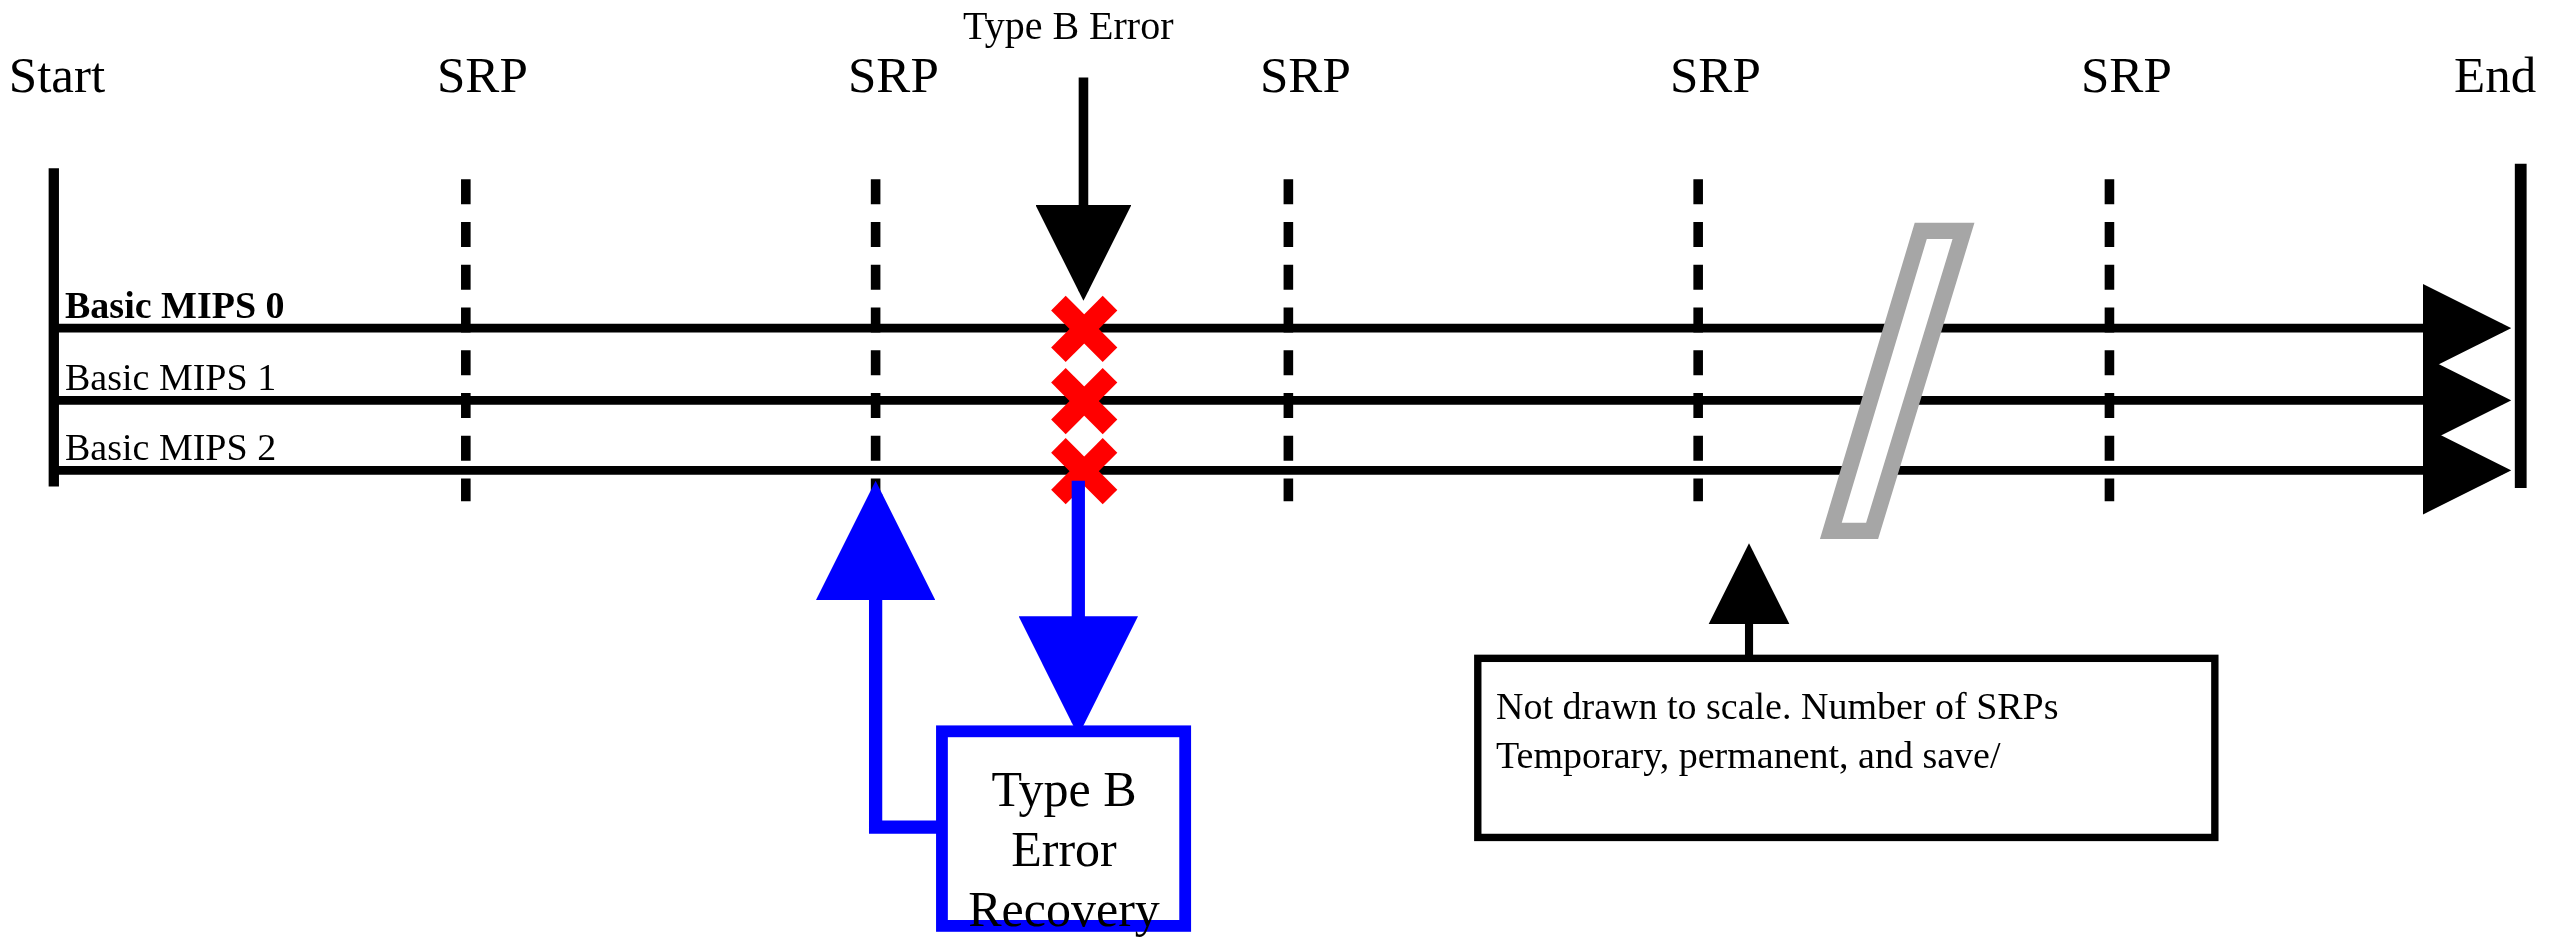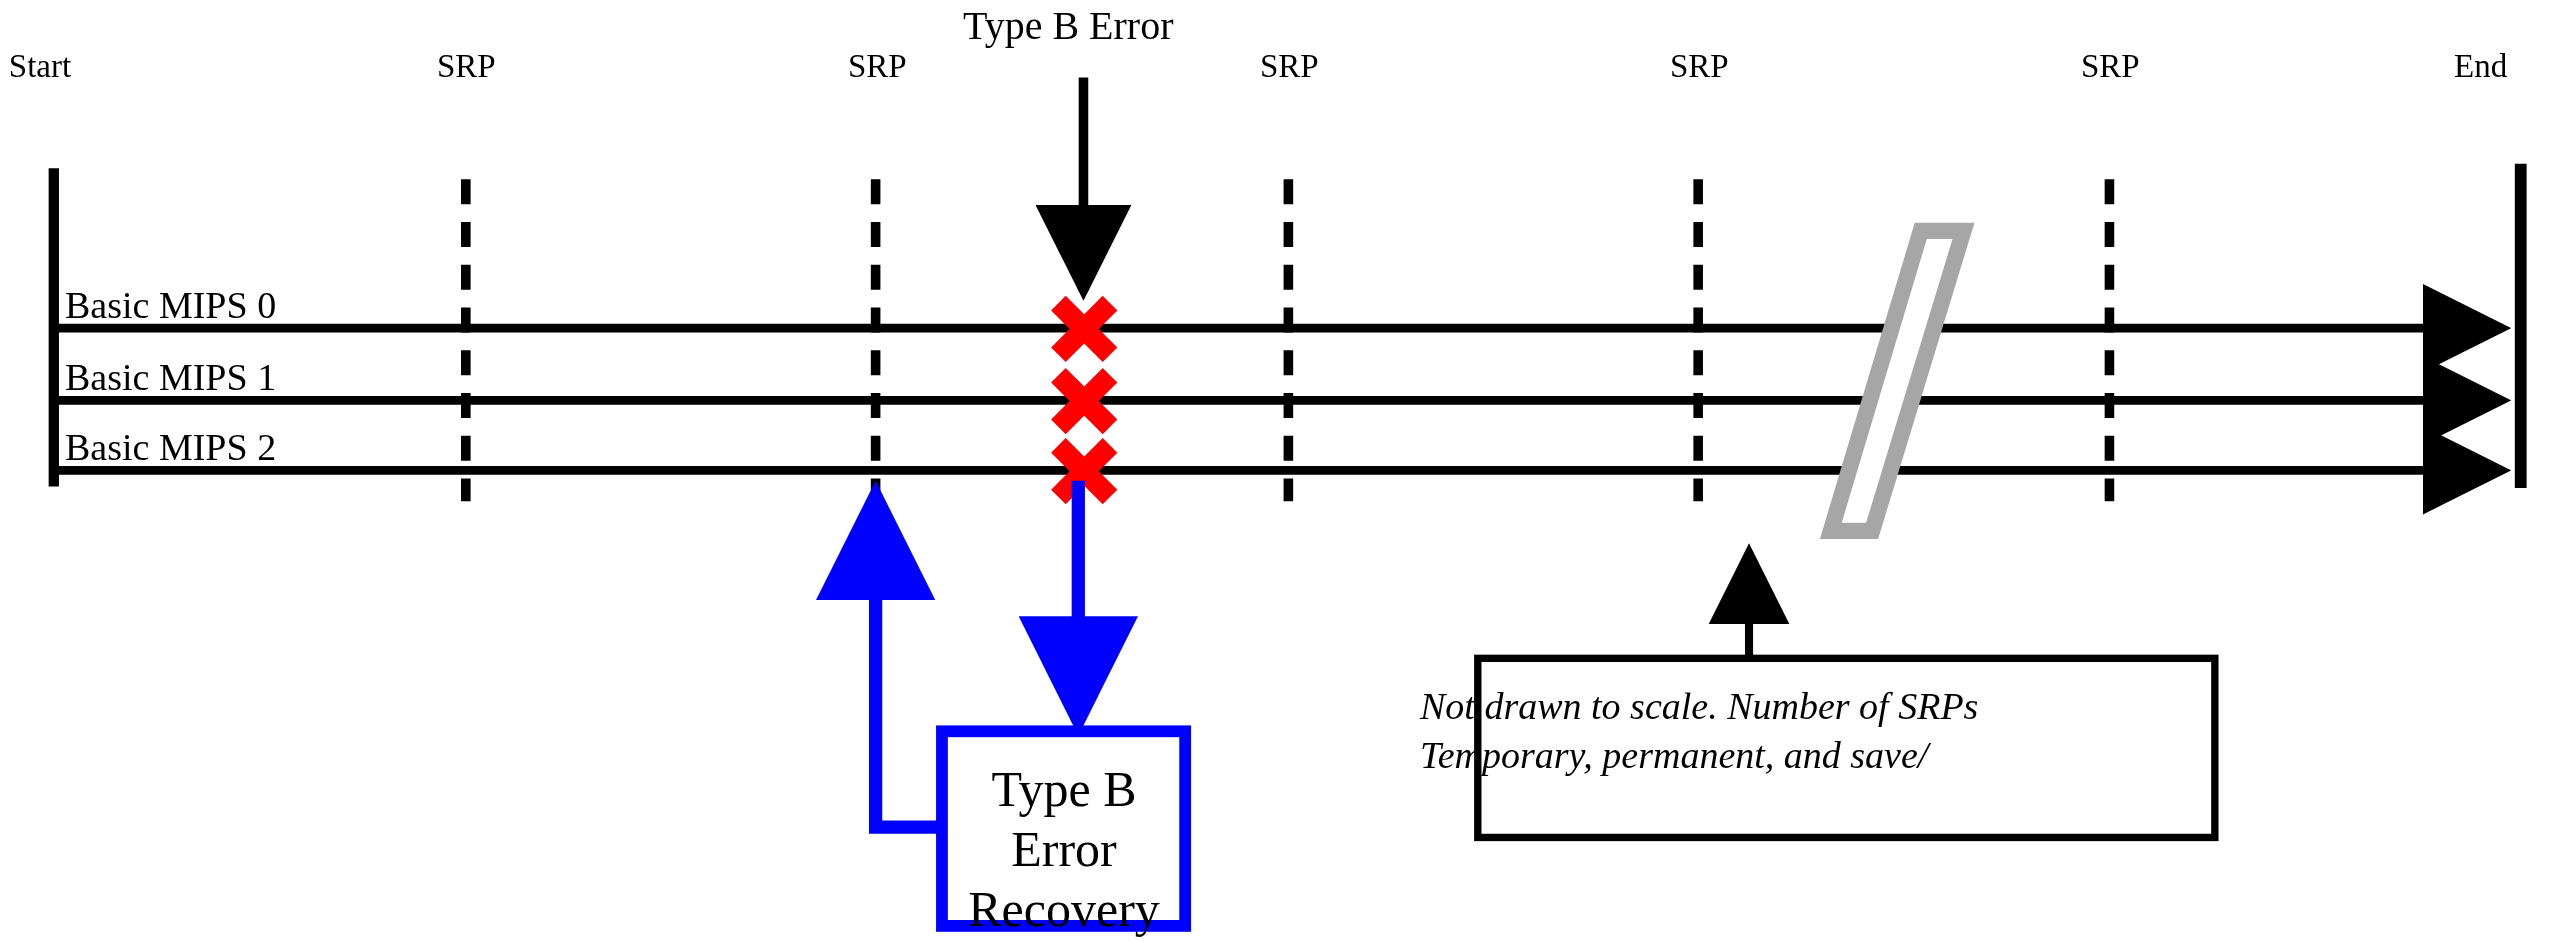--- a/index.html
+++ b/index.html
@@ -24,21 +24,21 @@
     width: 2576px;
     height: 943px;
   }
   .lbl {
     position: absolute;
     color: #000000;
     white-space: nowrap;
     line-height: 1;
   }
   .lbl-axis {
-    font-size: 33px;
+    font-size: 51px;
   }
   .lbl-lane {
     font-size: 38px;
   }
   .lbl-toperr {
     font-size: 40px;
   }
   .box-text {
     position: absolute;
     text-align: center;
@@ -120,29 +120,29 @@
   <div class="lbl lbl-axis" style="left:8.8px; top:50px;">Start</div>
 
   <div class="lbl lbl-axis" style="left:437px; top:50px;">SRP</div>
   <div class="lbl lbl-axis" style="left:848px; top:50px;">SRP</div>
   <div class="lbl lbl-axis" style="left:1260px; top:50px;">SRP</div>
   <div class="lbl lbl-axis" style="left:1670px; top:50px;">SRP</div>
   <div class="lbl lbl-axis" style="left:2081px; top:50px;">SRP</div>
 
   <div class="lbl lbl-axis" style="left:2454px; top:50px;">End</div>
 
-  <div class="lbl lbl-lane" style="left:65px; top:286px;">Basic MIPS 0</div>
+  <div class="lbl lbl-lane" style="left:65px; top:286px;font-weight:bold;">Basic MIPS 0</div>
   <div class="lbl lbl-lane" style="left:65px; top:358px;">Basic MIPS 1</div>
   <div class="lbl lbl-lane" style="left:65px; top:428px;">Basic MIPS 2</div>
 
   <div class="box-text" style="left:951px; top:759px; width:226px;">
     <div>Type B</div>
     <div>Error</div>
     <div>Recovery</div>
   </div>
 
-  <div class="note-text" style="left:1420px; top:682px; width:708px;font-style:italic;">
+  <div class="note-text" style="left:1496px; top:682px; width:708px;">
     <div>Not drawn to scale.  Number of SRPs</div>
     <div>Temporary, permanent, and save/</div>
   </div>
 
 </div>
 
 
 </body></html>

